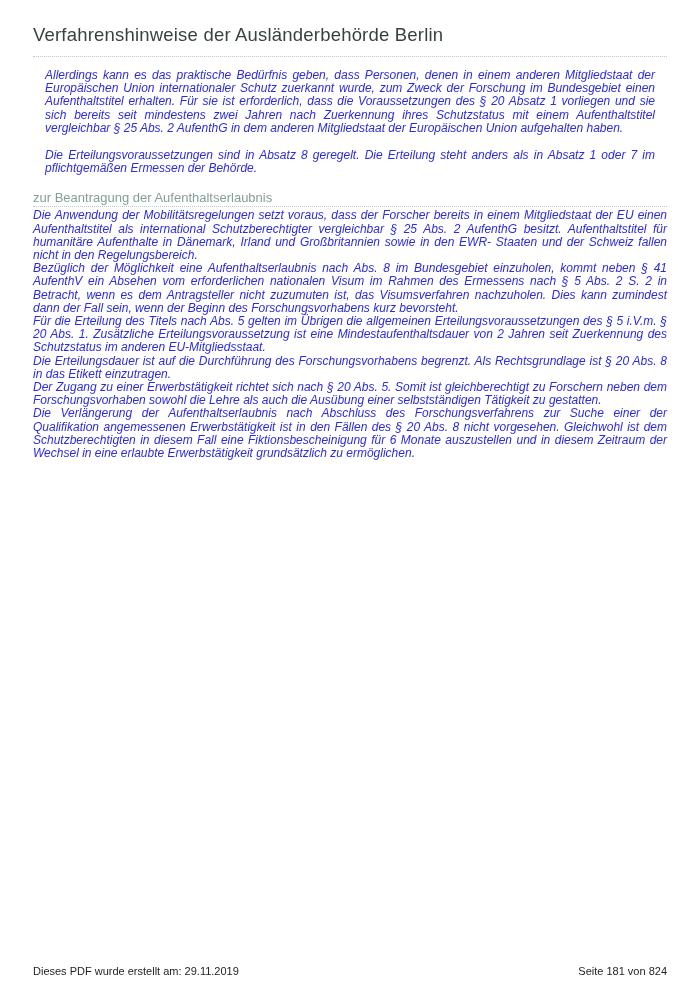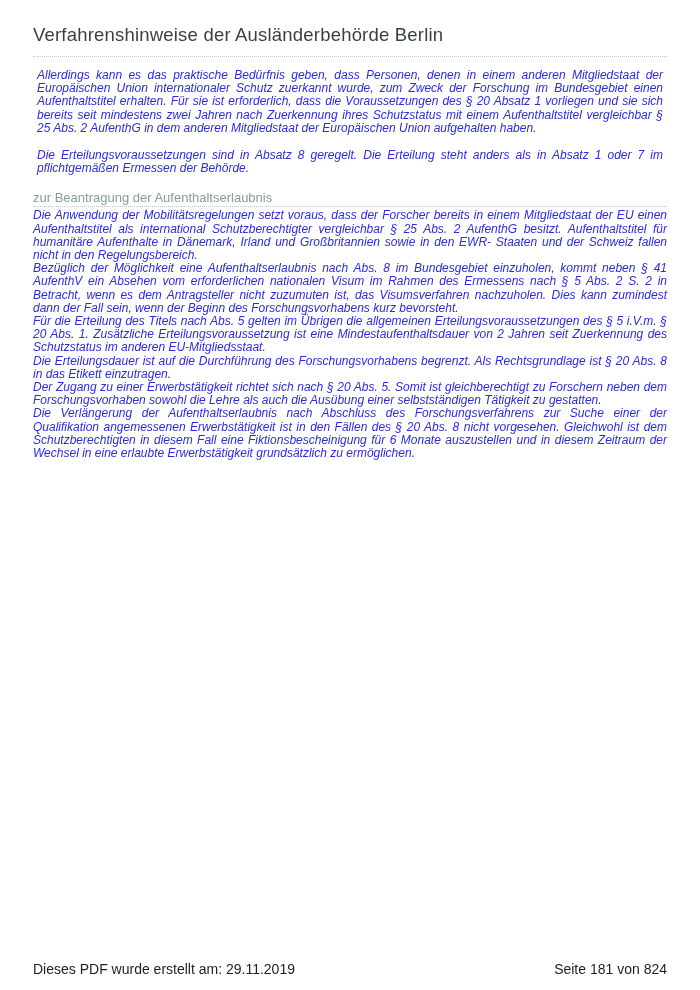--- a/index.html
+++ b/index.html
@@ -28,21 +28,21 @@
     letter-spacing: 0.2px;
   }
   .rule-dotted {
     border: none;
     border-top: 1px dotted #b7cec7;
     margin: 0;
   }
   .title-rule { margin-top: 10px; }
   .intro { margin-top: 12px; }
   .blue-par {
-    margin: 4px;
+    margin: 12px;
     color: #2b2be0;
     font-style: italic;
     font-size: 12px;
     line-height: 13.2px;
     text-align: justify;
   }
   .intro .blue-par + .blue-par { margin-top: 14px; }
   .section-label {
     margin: 16px 0 2px 0;
     font-size: 13px;
@@ -54,21 +54,21 @@
   .section-body .blue-par { margin: 0; }
   .blue-par b { font-weight: 400; }
   .footer {
     position: absolute;
     left: 33px;
     right: 33px;
     bottom: 13px;
     display: flex;
     justify-content: space-between;
     align-items: baseline;
-    font-size: 14px;
+    font-size: 11px;
     color: #1f1f1f;
   }
 </style>
 </head>
 <body>
 
 <div class="page">
 
   <h1 class="doc-title">Verfahrenshinweise der Ausländerbehörde Berlin</h1>
 

